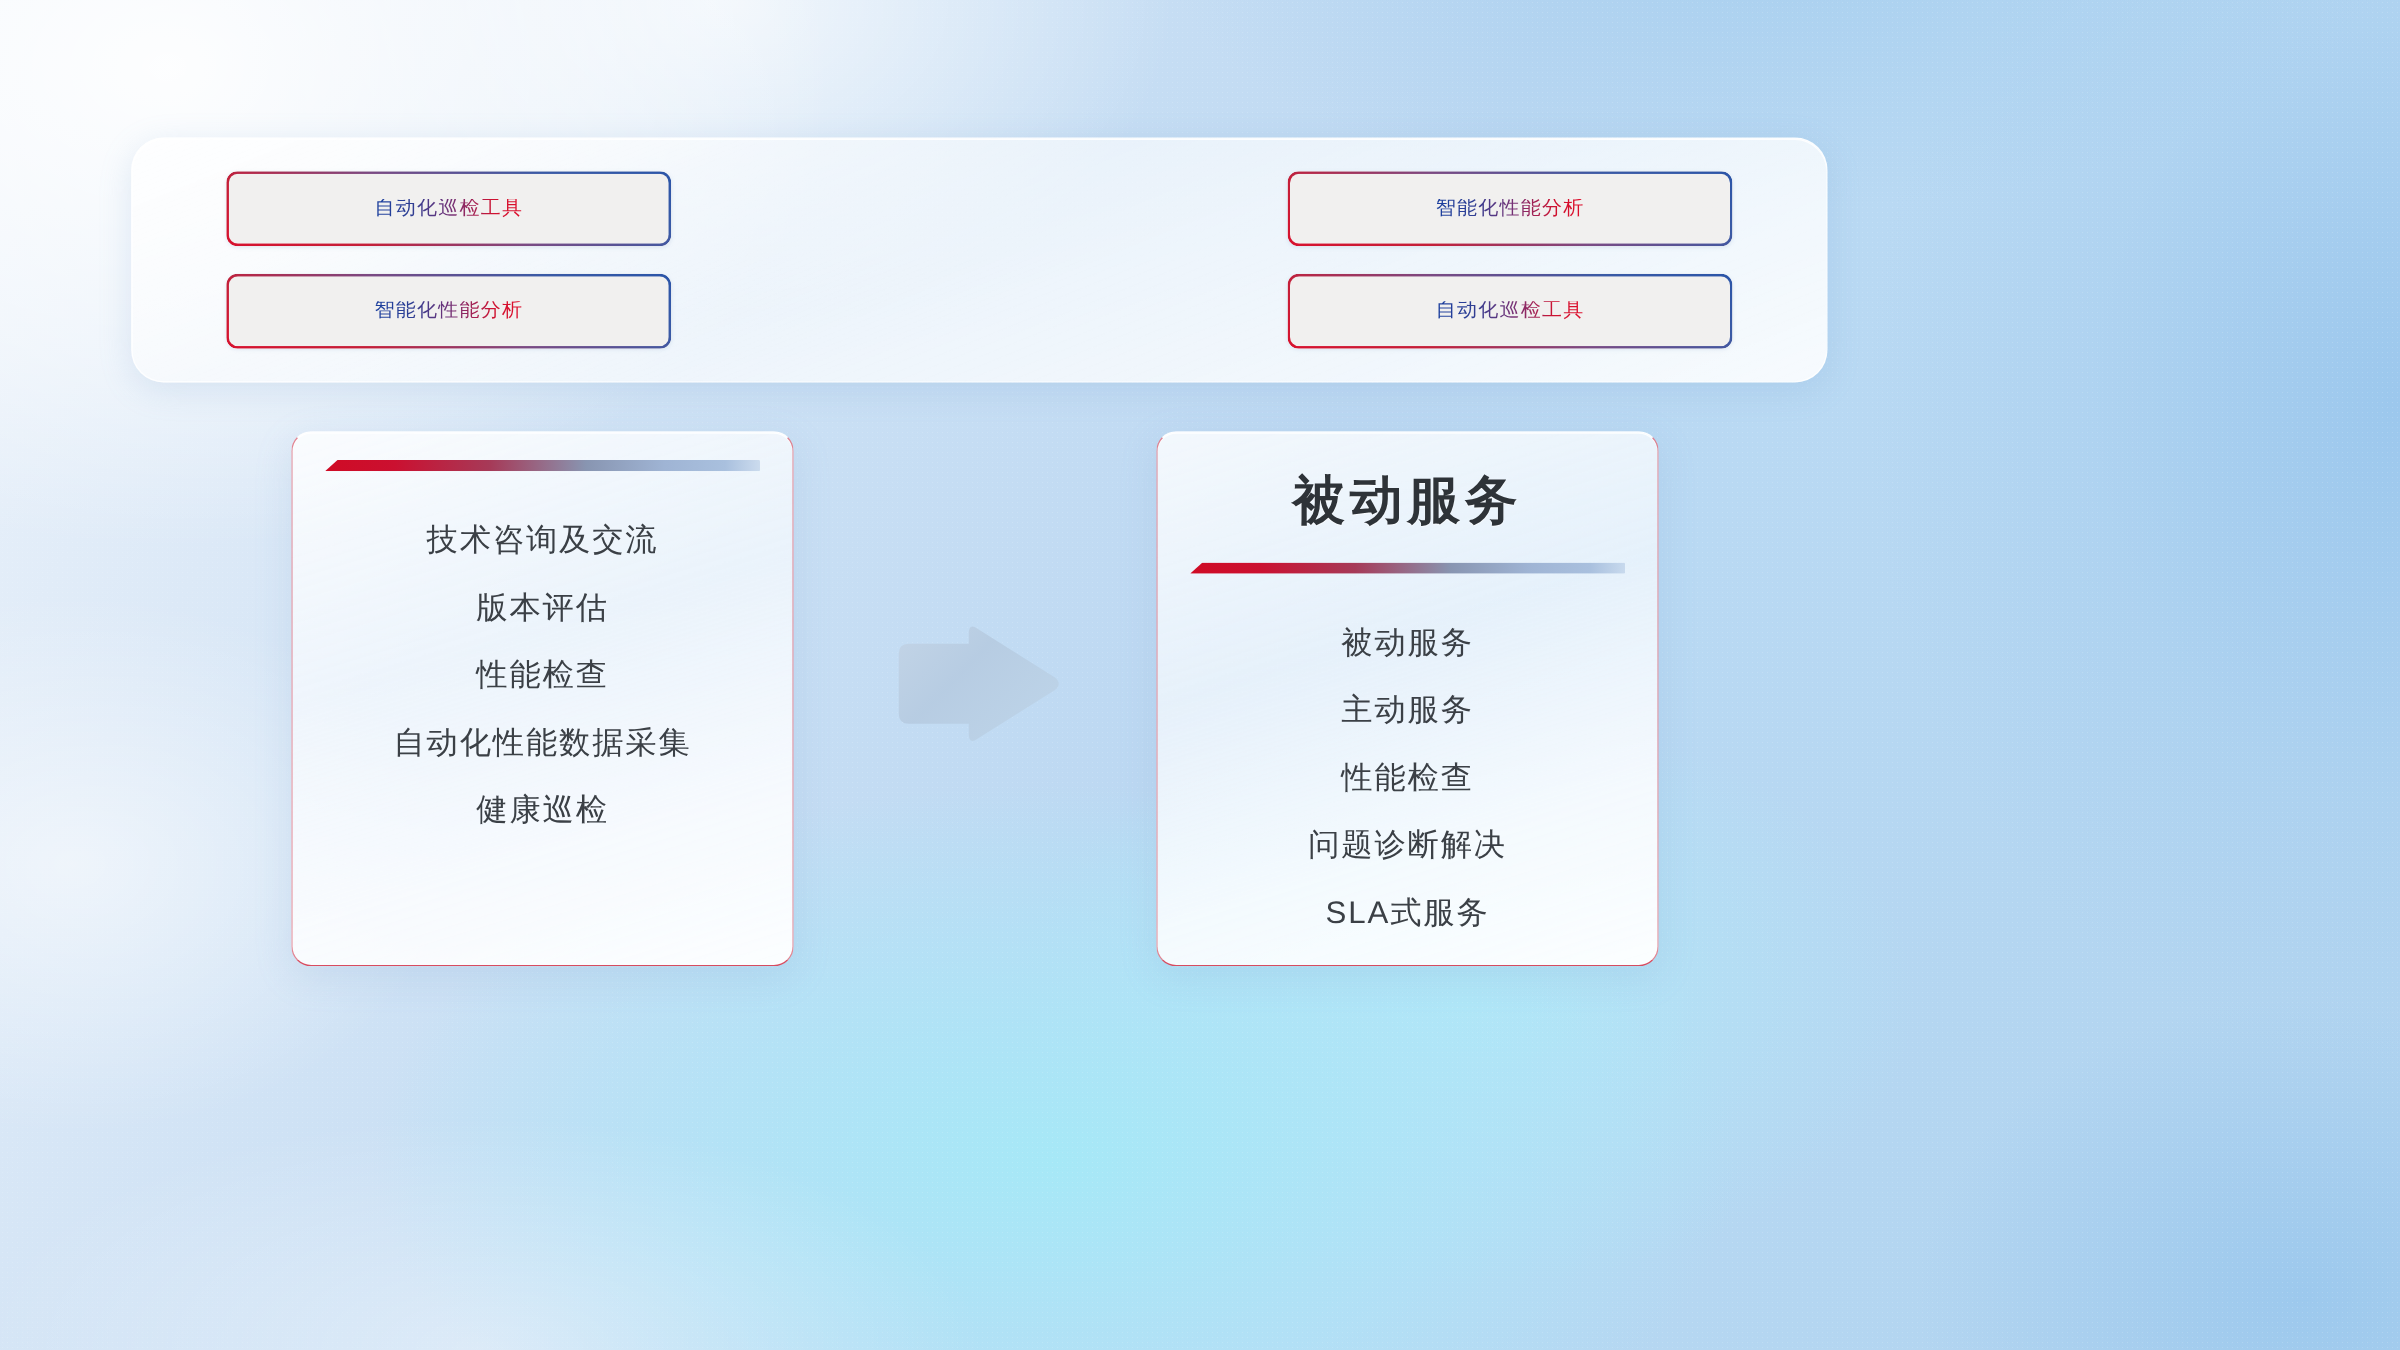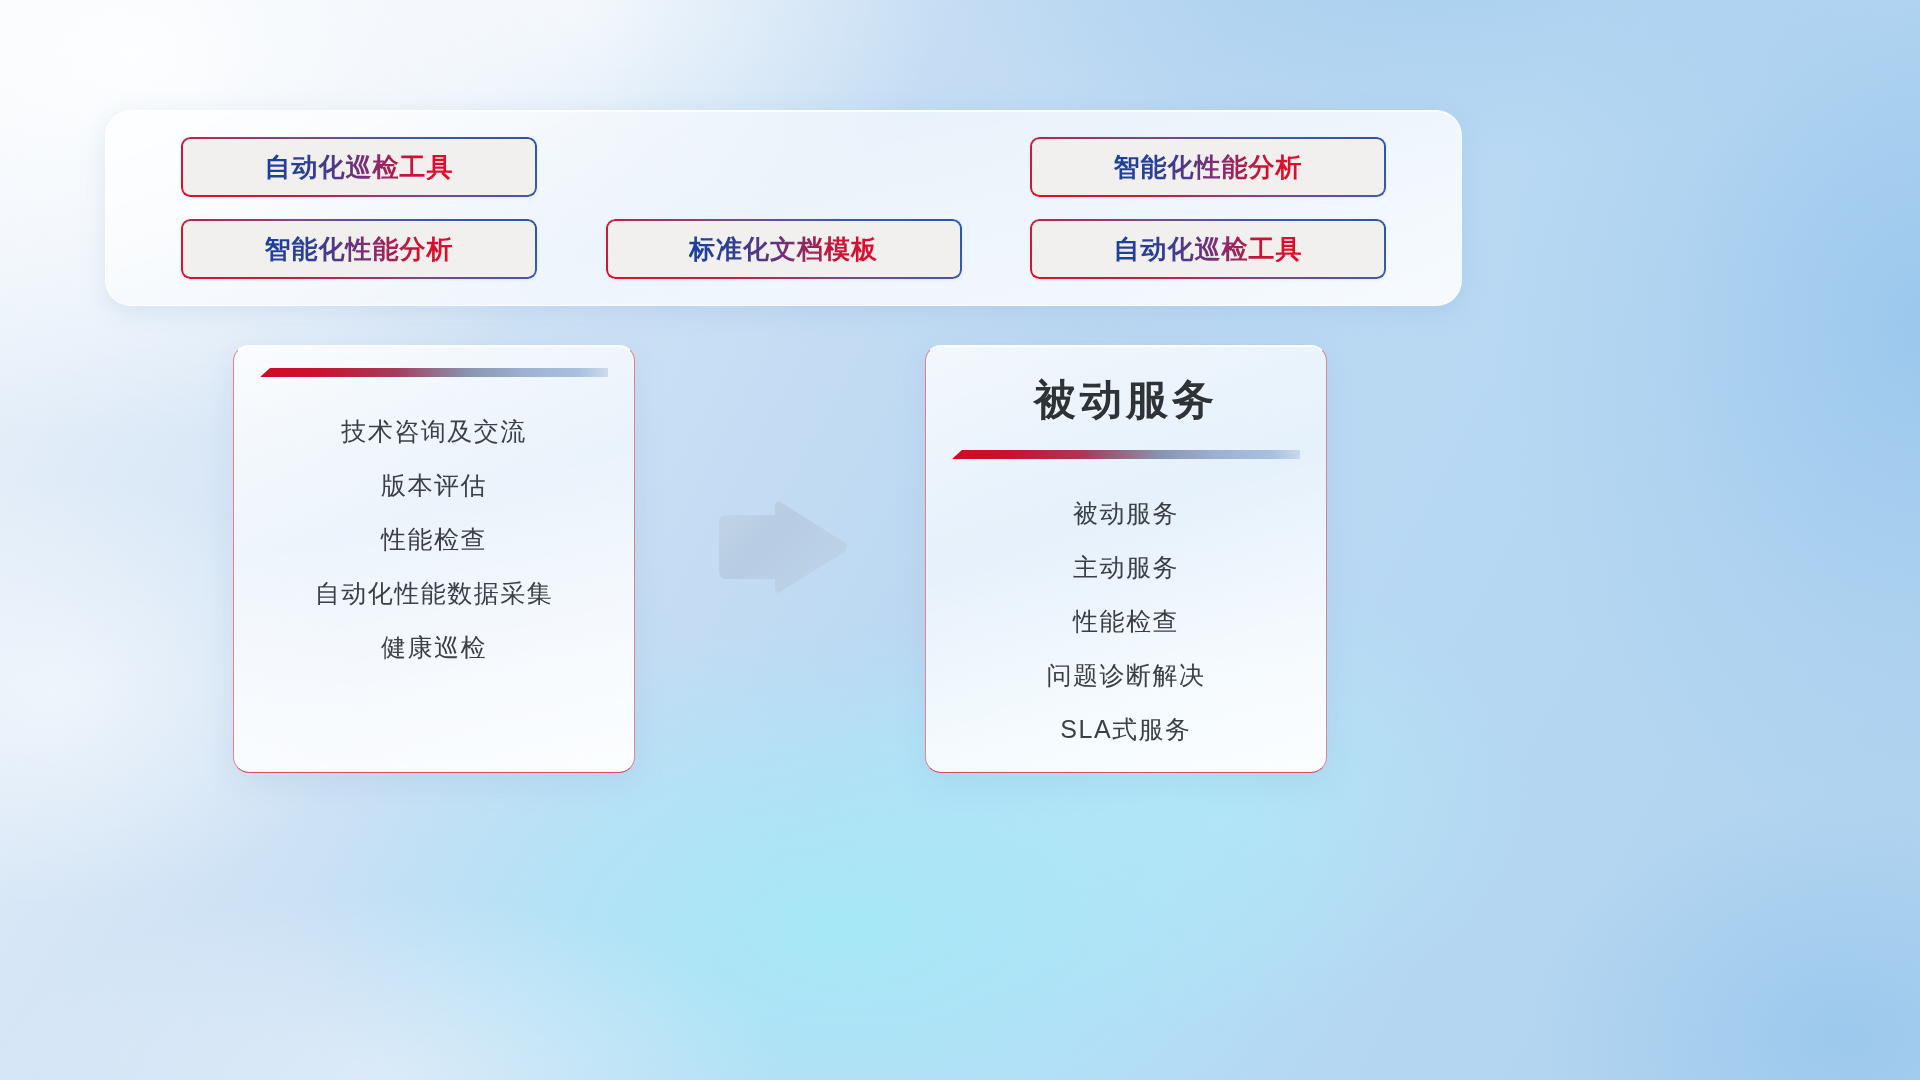--- a/index.html
+++ b/index.html
@@ -80,21 +80,21 @@
   .chip::before{
     content:""; position:absolute; inset:0;
     border-radius:9px; padding:1.7px;
     background:linear-gradient(205deg, #2b55a8 0%, #3a5aa5 22%, #7a4a83 50%, #c41f39 76%, #d8112e 100%);
     -webkit-mask:linear-gradient(#000 0 0) content-box, linear-gradient(#000 0 0);
     -webkit-mask-composite:xor; mask-composite:exclude;
     pointer-events:none;
   }
   .chip-label{
     position:relative; z-index:2;
-    font-size:26px; line-height:1; font-weight:700; letter-spacing:1px;
+    font-size:16px; line-height:1; font-weight:400; letter-spacing:1px;
     background:linear-gradient(90deg, #1b3f9e 0%, #2e3f94 24%, #7c2f72 54%, #cf1230 80%, #df0d2b 100%);
     -webkit-background-clip:text; background-clip:text;
     -webkit-text-fill-color:transparent; color:transparent;
     white-space:nowrap;
   }
 
   
   .svc-card{
     position:absolute; top:345px; width:402px; height:428px;
     border-radius:16px;
@@ -162,23 +162,20 @@
     <div class="chip">
       <span class="chip-label">智能化性能分析</span>
     </div>
   </div>
 
   <div class="chip-row">
     <div class="chip">
       <span class="chip-label">智能化性能分析</span>
     </div>
     <div class="chip">
-      <span class="chip-label">标准化文档模板</span>
-    </div>
-    <div class="chip">
       <span class="chip-label">自动化巡检工具</span>
     </div>
   </div>
 
 </div>
 
 <div class="svc-card" id="card-active">
   <div class="svc-divider">
     <div class="bar"></div>
   </div>

